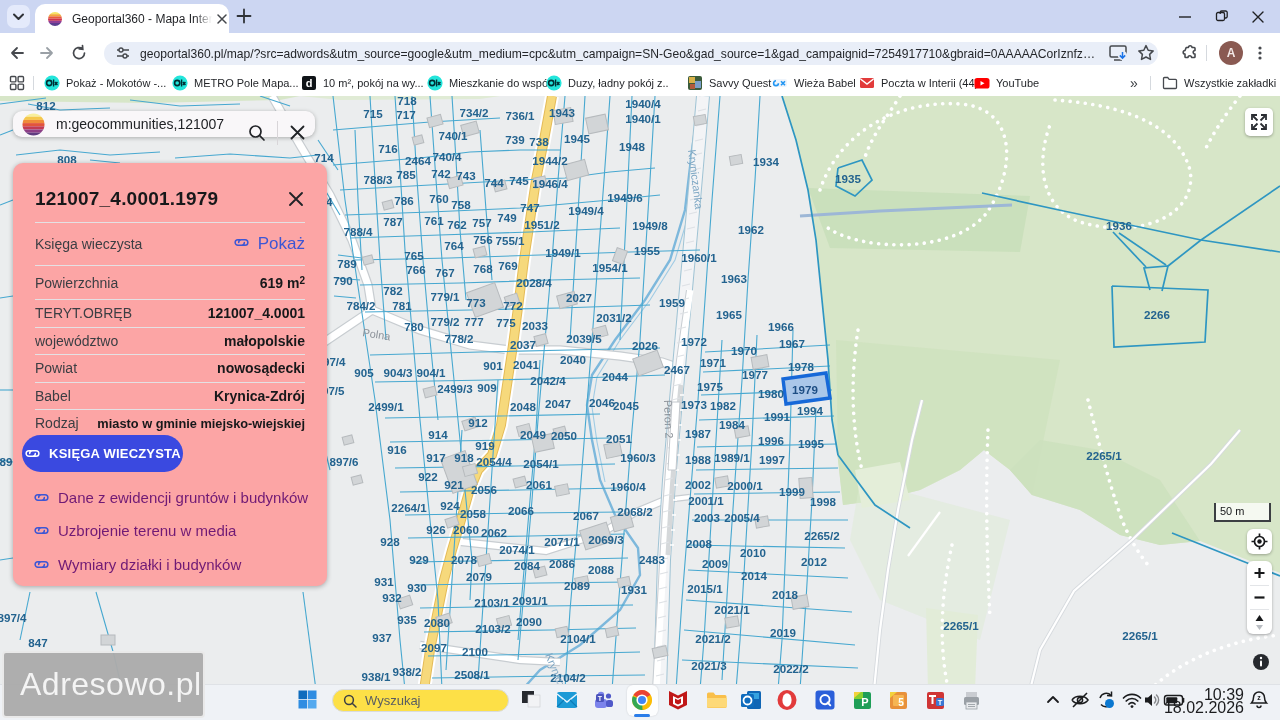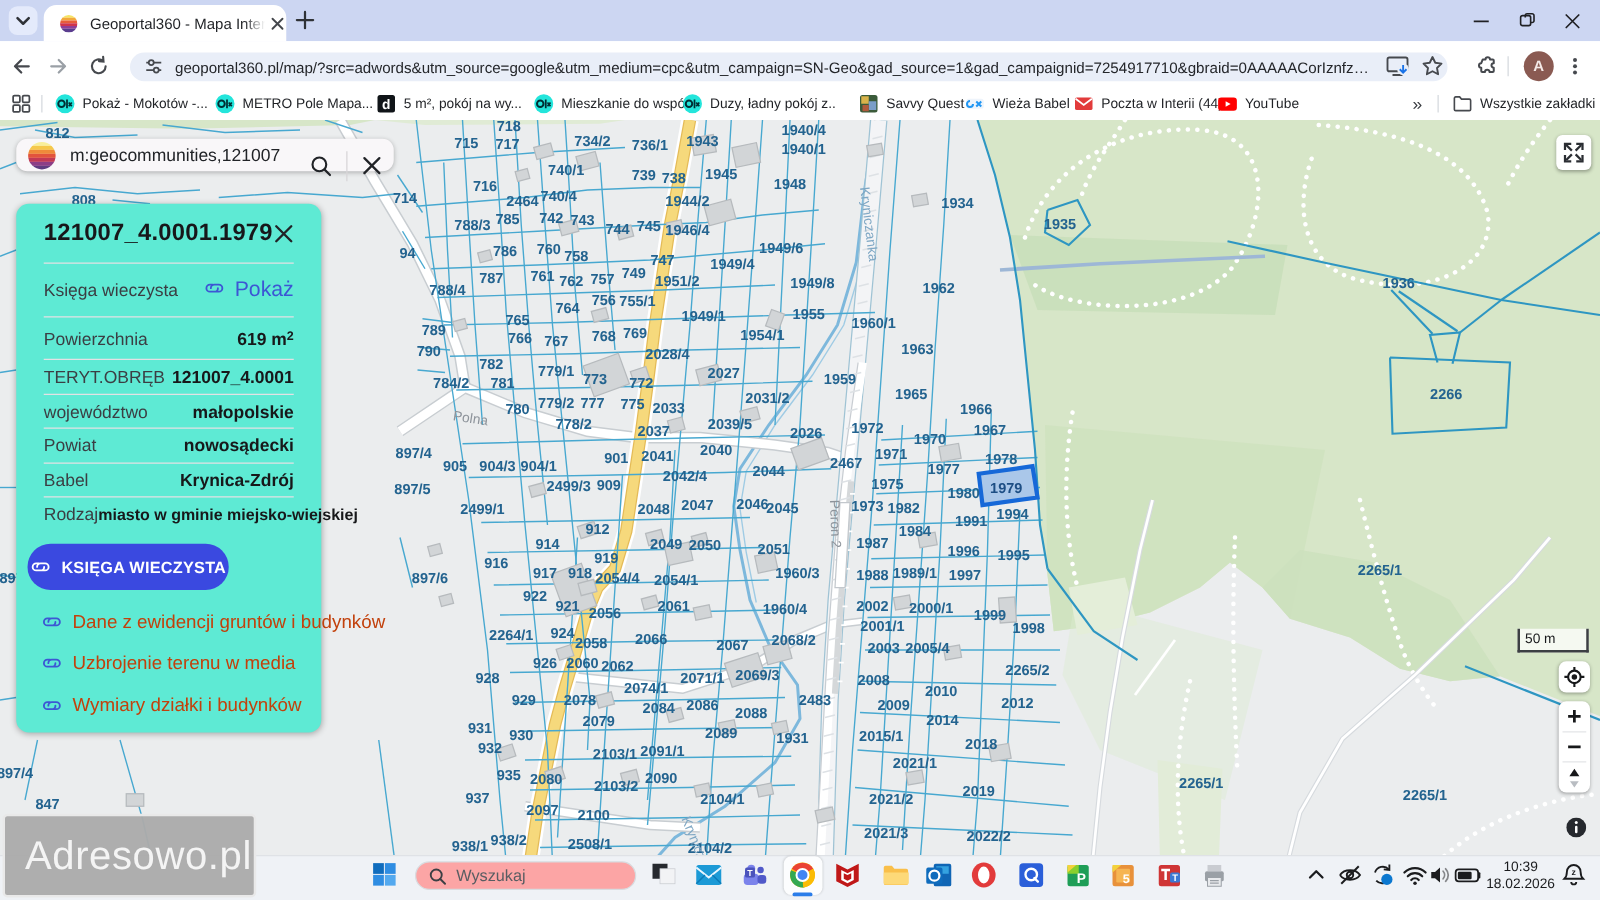--- a/index.html
+++ b/index.html
@@ -10,32 +10,32 @@
 #tab{position:absolute;left:35px;top:4px;width:194px;height:29px;background:#fff;border-radius:10px 10px 0 0;display:flex;align-items:center}
 #tab .title{font-size:12px;color:#1f2125;white-space:nowrap;overflow:hidden;width:150px;-webkit-mask-image:linear-gradient(90deg,#000 88%,transparent)}
 #toolbar{position:absolute;left:0;top:33px;width:1280px;height:37px;background:#fff}
 #urlpill{position:absolute;left:104px;top:42px;width:1054px;height:23px;background:#e9eef8;border-radius:13px;display:flex;align-items:center;overflow:hidden}
 #urlpill .url{font-size:12.1px;color:#24262a;white-space:nowrap;margin-left:36px;width:958px;overflow:hidden;text-overflow:ellipsis}
 #bookbar{position:absolute;left:0;top:70px;width:1280px;height:26px;background:#fff}
 .bk{position:absolute;top:74px;height:18px;font-size:11px;color:#1f2125;white-space:nowrap;display:flex;align-items:center}
 .fav{width:16px;height:16px;margin-right:6px;flex:0 0 16px}
 
 #search{position:absolute;left:13px;top:111px;width:302px;height:26px;background:#f9f7f9;border-radius:9px;box-shadow:0 1px 4px rgba(0,0,0,.28);display:flex;align-items:center}
-#card{position:absolute;left:13px;top:163px;width:244px;height:423px;background:#5eead4;border-radius:10px;box-shadow:0 1px 5px rgba(0,0,0,.3);padding:0 22px}
+#card{position:absolute;left:13px;top:163px;width:314px;height:423px;background:#fca5a5;border-radius:10px;box-shadow:0 1px 5px rgba(0,0,0,.3);padding:12px 22px}
 .row{display:flex;justify-content:space-between;align-items:center;border-top:1px solid #e4e1e4;height:27.5px;font-size:14px;color:#3b3e43;white-space:nowrap}
 .row b{color:#17181a;font-size:14px}
 #kwbtn{position:absolute;left:22px;top:435px;width:161px;height:37px;background:#3a49e0;border-radius:19px;color:#fff;font-weight:bold;font-size:13px;display:flex;align-items:center;justify-content:center;letter-spacing:.2px}
-.plink{position:absolute;left:33px;font-size:15px;color:#c2410c;display:flex;align-items:flex-start}
+.plink{position:absolute;left:33px;font-size:15px;color:#701a75;display:flex;align-items:flex-start}
 
 #wm{position:absolute;left:2px;top:651px;width:203px;height:67px;background:rgba(171,171,171,.96);border:2.5px solid #e9e9e9;border-radius:4px;display:flex;align-items:center;z-index:60}
 #wm span{font-size:32px;color:#f4f4f4;margin-left:16px;letter-spacing:0.5px}
 
 #taskbar{position:absolute;left:0;top:684px;width:1280px;height:36px;background:#eff2f6;border-top:1px solid #dfe2e6}
-#tsearch{position:absolute;left:332px;top:689px;width:177px;height:23px;border-radius:12px;background:#fca5a5;border:1px solid #d8dbdf;display:flex;align-items:center}
-#clock{position:absolute;right:36px;top:688px;text-align:center;font-size:11px;color:#1b1c1e;line-height:13px}
+#tsearch{position:absolute;left:332px;top:689px;width:177px;height:23px;border-radius:12px;background:#fde047;border:1px solid #d8dbdf;display:flex;align-items:center}
+#clock{position:absolute;right:36px;top:688px;text-align:right;font-size:16px;color:#1b1c1e;line-height:13px}
 .ticon{position:absolute;top:688px;width:24px;height:24px}
 </style></head><body>
 <div id="stage">
 <div id="tabstrip"></div>
     <div class="abs" style="left:7px;top:5px;width:23px;height:23px;border-radius:7px;background:#e4eafb"></div>
     <svg class="abs" style="left:8px;top:6px" width="20" height="20">
       <path d="M6,8.5 L10.5,13 L15,8.5" stroke="#2f3237" stroke-width="2" fill="none" stroke-linecap="round" stroke-linejoin="round"></path>
     </svg>
     <div id="tab">
       <svg class="fav" style="margin:0 9px 0 12px" width="17" height="17" viewBox="0 0 16 16">
@@ -131,21 +131,21 @@
         <circle cx="5.2" cy="8" r="2.6" fill="none" stroke="#002f34" stroke-width="1.6"></circle>
         <path d="M9.6,4.5 L9.6,11.5 M11,7 L13.4,10 M13.4,7 L11,10" stroke="#002f34" stroke-width="1.4" fill="none"></path>
       </svg>
       <span>METRO Pole Mapa...</span>
     </div>
     <div class="bk" style="left:301px">
       <svg class="fav" viewBox="0 0 16 16">
         <rect x="1" y="1" width="14" height="14" rx="2" fill="#101418"></rect>
         <text x="8" y="12" font-size="11" font-weight="bold" fill="#fff" text-anchor="middle" font-family="Liberation Sans">d</text>
       </svg>
-      <span>5 m², pokój na wy...</span>
+      <span>10 m², pokój na wy...</span>
     </div>
     <div class="bk" style="left:427px">
       <svg class="fav" viewBox="0 0 16 16">
         <circle cx="8" cy="8" r="7.6" fill="#23e5db"></circle>
         <circle cx="5.2" cy="8" r="2.6" fill="none" stroke="#002f34" stroke-width="1.6"></circle>
         <path d="M9.6,4.5 L9.6,11.5 M11,7 L13.4,10 M13.4,7 L11,10" stroke="#002f34" stroke-width="1.4" fill="none"></path>
       </svg>
       <span>Mieszkanie do wspó...</span>
     </div>
     <div class="bk" style="left:546px">

